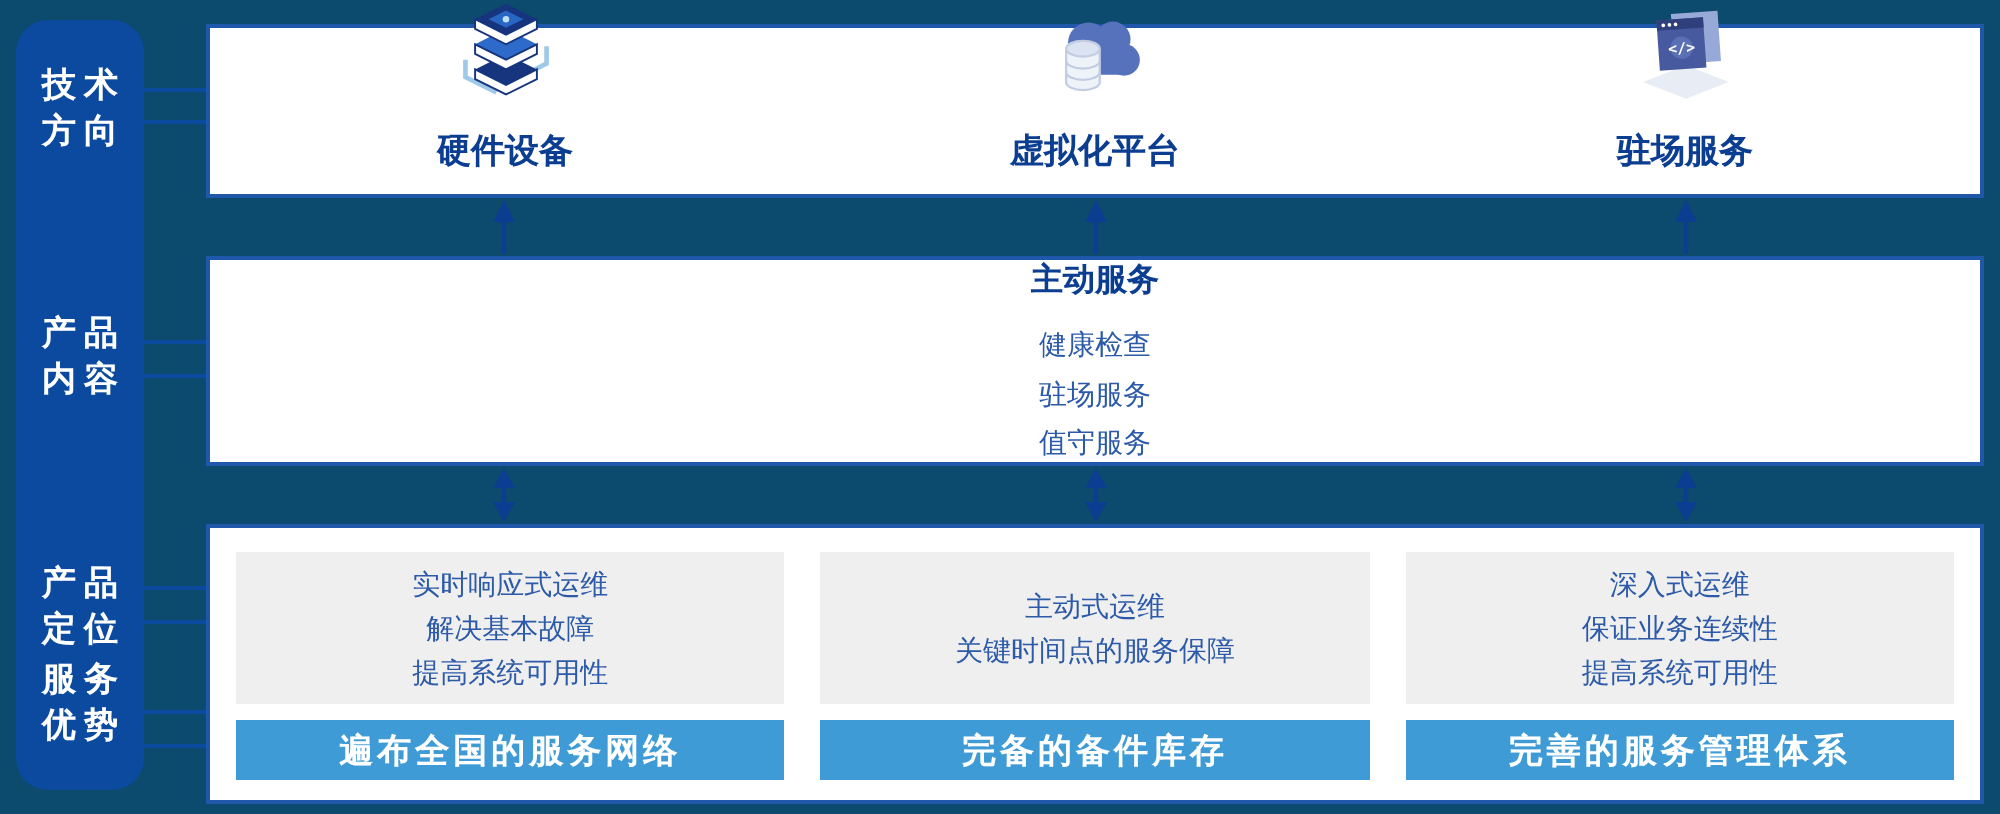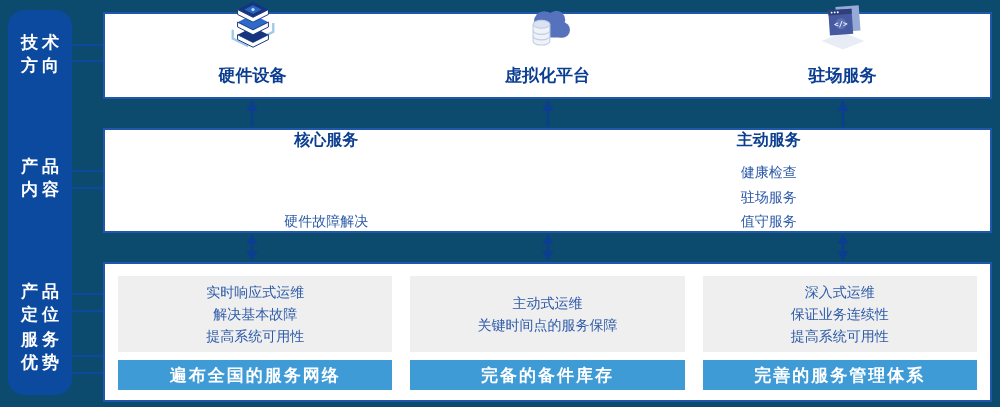--- a/index.html
+++ b/index.html
@@ -141,24 +141,20 @@
     <polygon points="7,0 12.5,11 1.5,11" fill="#0B3D91"></polygon>
       <rect x="5.9" y="9" width="2.2" height="18" fill="#0B3D91"></rect>
   </svg>
   <svg class="arrow r1 ax3" viewBox="0 0 14 27">
     <polygon points="7,0 12.5,11 1.5,11" fill="#0B3D91"></polygon>
       <rect x="5.9" y="9" width="2.2" height="18" fill="#0B3D91"></rect>
   </svg>
 
   <div class="box box2">
     <div class="col">
-      <div class="svc-title">核心服务</div>
-      <div class="svc-item">硬件故障解决</div>
-    </div>
-    <div class="col">
       <div class="svc-title">主动服务</div>
       <div class="svc-item">健康检查</div>
       <div class="svc-item">驻场服务</div>
       <div class="svc-item">值守服务</div>
     </div>
   </div>
 
   <svg class="arrow r2 ax1" viewBox="0 0 14 27">
     <polygon points="7,0 12.5,10 1.5,10" fill="#0B3D91"></polygon>
       <polygon points="7,27 12.5,17 1.5,17" fill="#0B3D91"></polygon>

